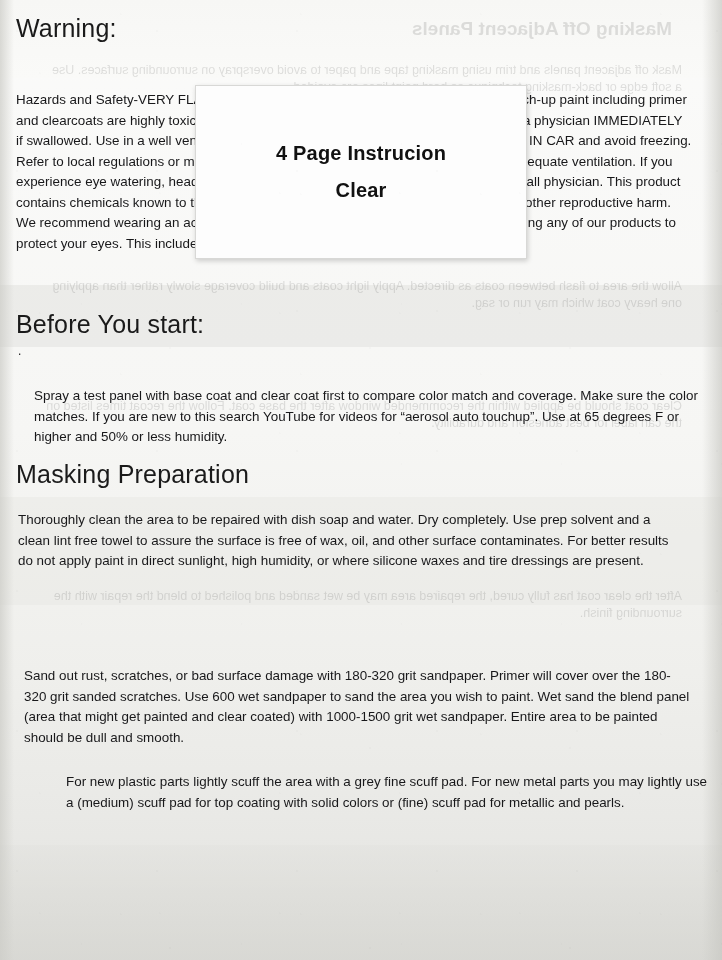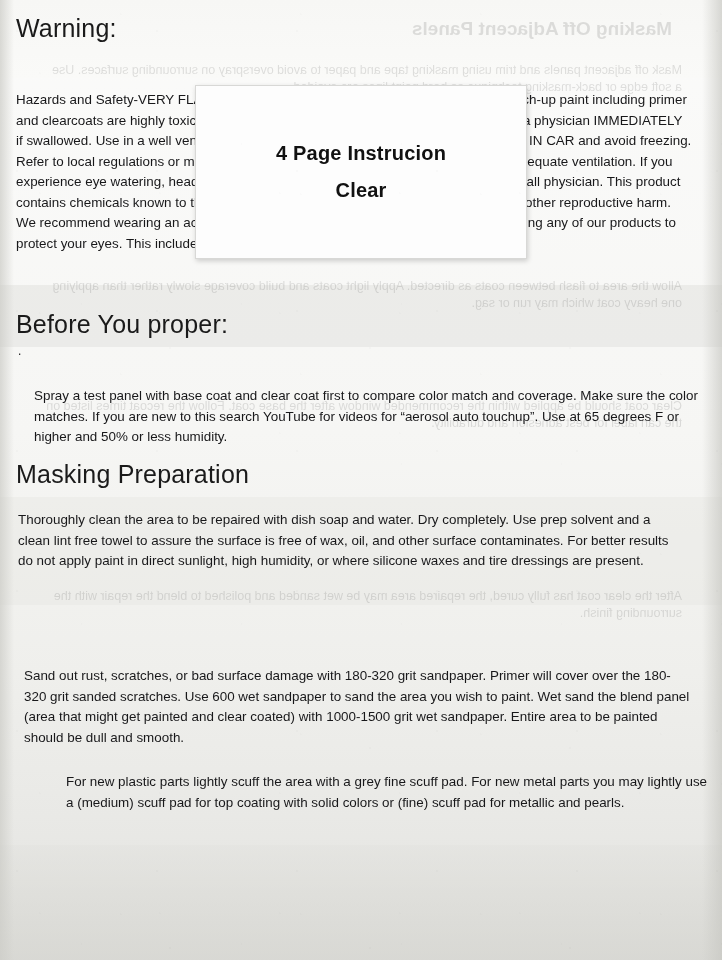--- a/index.html
+++ b/index.html
@@ -159,21 +159,21 @@
     <div class="bl-p" style="left:40px; top:278px;">Allow the area to flash between coats as directed. Apply light coats and build coverage slowly rather than applying one heavy coat which may run or sag.</div>
     <div class="bl-p" style="left:40px; top:398px;">Clear coat should be applied within the recommended window after the base coat. Follow the recoat times listed on the can label for best adhesion and durability.</div>
     <div class="bl-p" style="left:40px; top:588px;">After the clear coat has fully cured, the repaired area may be wet sanded and polished to blend the repair with the surrounding finish.</div>
   </div>
 
   <div class="content">
 
     <h2 class="heading" style="left:16px; top:14px;">Warning:</h2>
     <p class="body" style="left:16px; top:90px; width:676px;">Hazards and Safety-VERY FLAMMABLE. Use with caution around any sparks. All touch-up paint including primer and clearcoats are highly toxic and flammable. Keep out of the reach of children. Call a physician IMMEDIATELY if swallowed. Use in a well ventilated area. Do not store above 120F. DO NOT STORE IN CAR and avoid freezing. Refer to local regulations or manufacturer data sheets for proper disposal. Use with adequate ventilation. If you experience eye watering, headaches or dizziness, stop product use immediately and call physician. This product contains chemicals known to the state of California to cause birth defects, cancer and other reproductive harm. We recommend wearing an active paint respirator and WEAR safety goggles when using any of our products to protect your eyes. This includes the primer, paint and clearcoat.</p>
 
-    <h2 class="heading" style="left:16px; top:310px;">Before You proper:</h2>
+    <h2 class="heading" style="left:16px; top:310px;">Before You start:</h2>
     <p class="body" style="left:18px; top:344px; font-size:12px; line-height:14px;">.</p>
     <p class="body" style="left:34px; top:366px; width:664px;margin-top:20px;">Spray a test panel with base coat and clear coat first to compare color match and coverage. Make sure the color matches.  If you are new to this search YouTube for videos for “aerosol auto touchup”.  Use at 65 degrees F or higher and 50% or less humidity.</p>
 
     <h2 class="heading" style="left:16px; top:460px;">Masking Preparation</h2>
     <p class="body" style="left:18px; top:510px; width:668px;">Thoroughly clean the area to be repaired with dish soap and water.  Dry completely. Use prep solvent and a clean lint free towel to assure the surface is free of wax, oil, and other surface contaminates. For better results do not apply paint in direct sunlight, high humidity, or where silicone waxes and tire dressings are present.</p>
 
     <p class="body" style="left:24px; top:666px; width:666px;">Sand out rust, scratches, or bad surface damage with 180-320 grit sandpaper. Primer will cover over the 180-320 grit sanded scratches. Use 600 wet sandpaper to sand the area you wish to paint. Wet sand the blend panel (area that might get painted and clear coated) with 1000-1500 grit wet sandpaper. Entire area to be painted should be dull and smooth.</p>
     <p class="body" style="left:26px; top:772px; width:650px;margin-left:40px;">For new plastic parts lightly scuff the area with a grey fine scuff pad. For new metal parts you may lightly use a (medium) scuff pad for top coating with solid colors or (fine) scuff pad for metallic and pearls.</p>
 
   </div>

